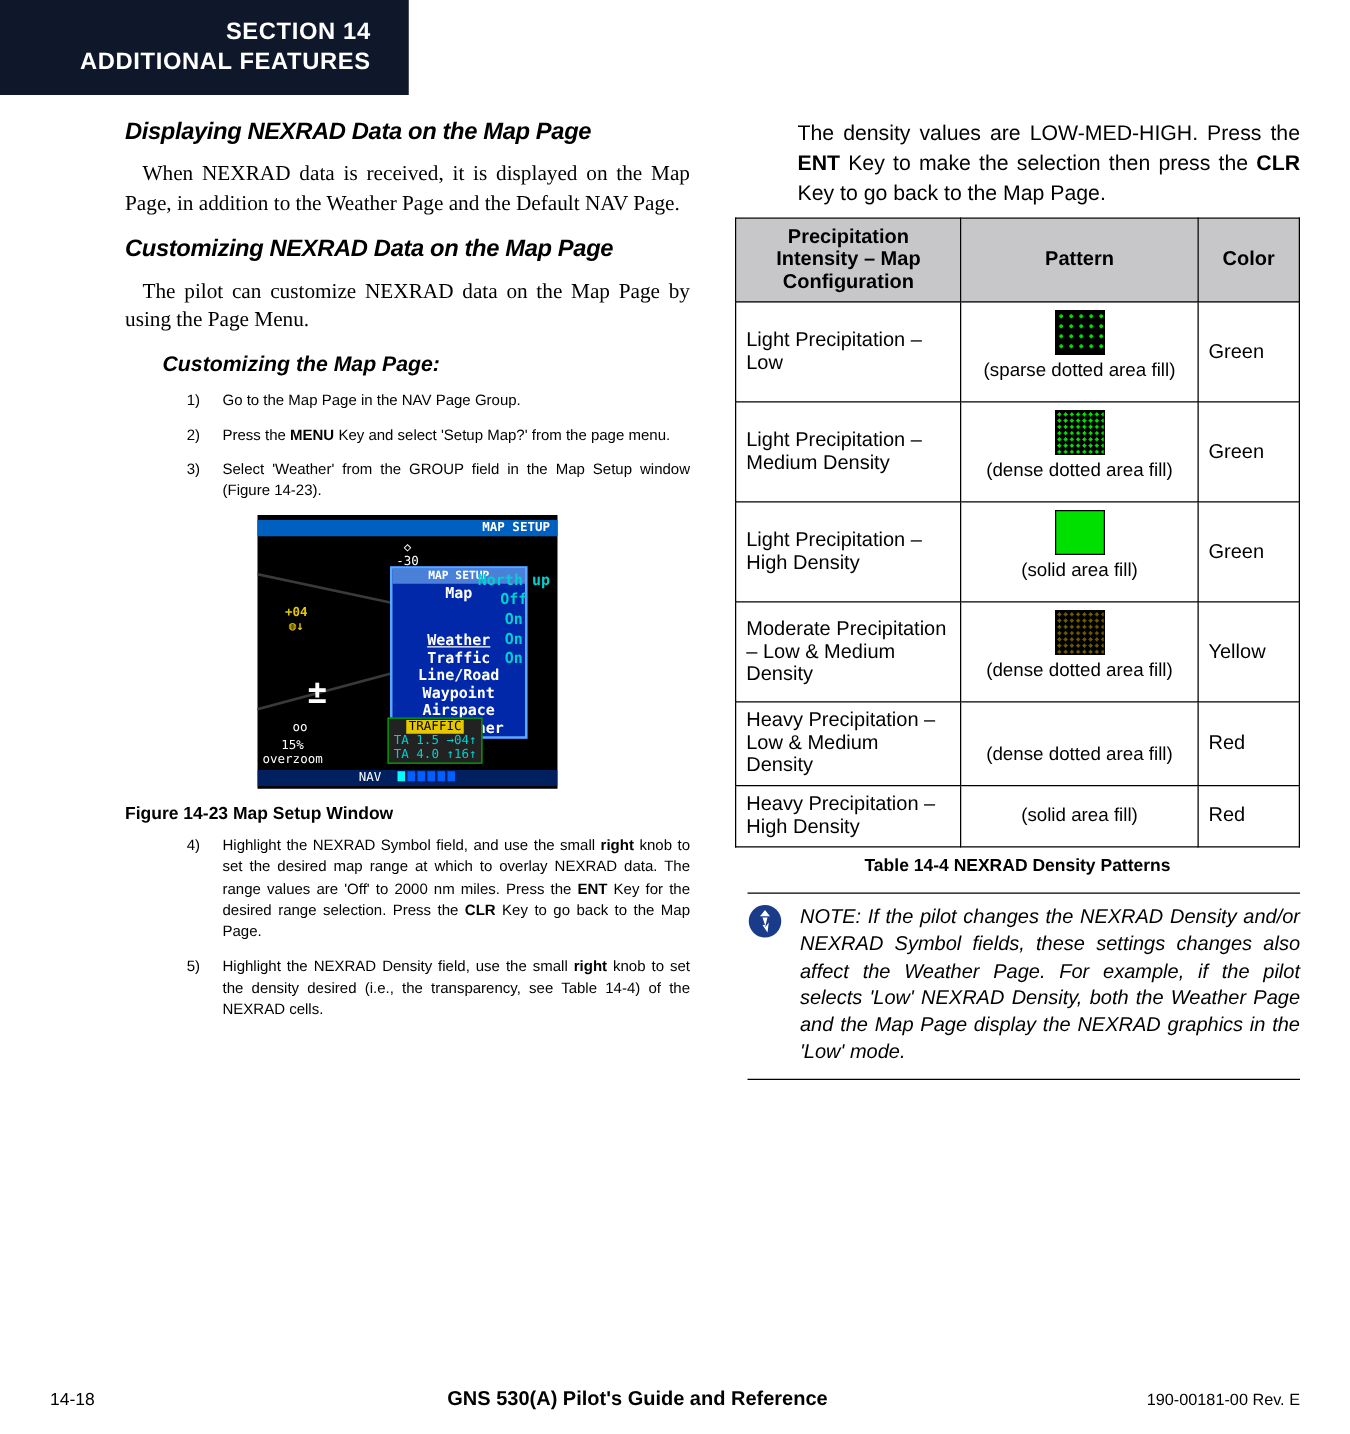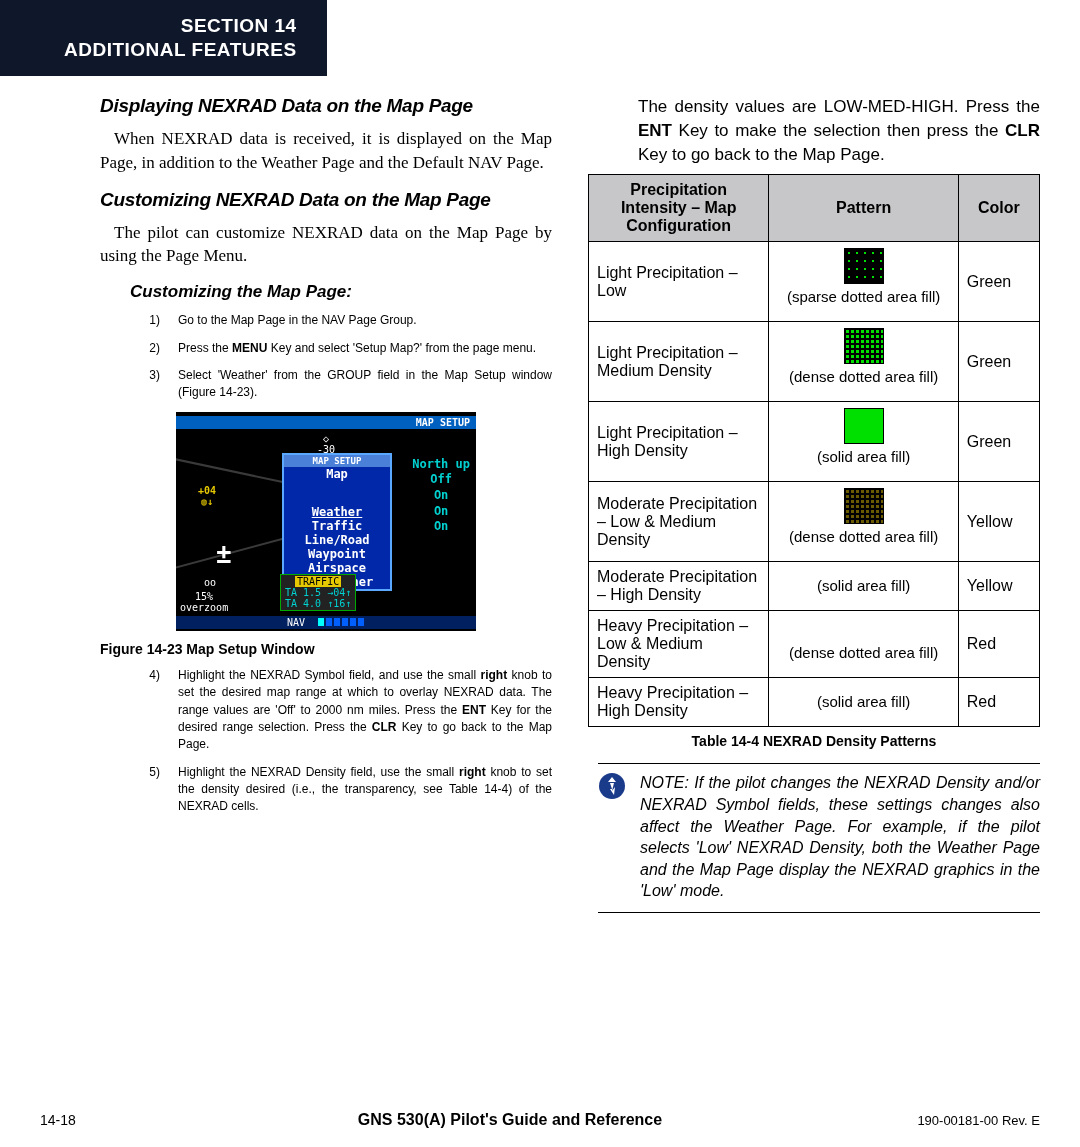--- a/index.html
+++ b/index.html
@@ -185,21 +185,21 @@
   .swatch.solid-green { background: #00e000; }
   .swatch.dense-yellow {
     background-image: radial-gradient(#6a5a00 1.5px, #000 1.5px);
     background-size: 5px 5px;
     background-color: #000;
   }
 
   
   .device {
     display: inline-block;
-    width: 300px;
+    width: 240px;
     background: #000;
     color: #fff;
     font-family: "Lucida Console", Monaco, monospace;
     font-size: 11px;
     position: relative;
     padding: 4px 0 2px 0;
   }
   .device .title-bar {
     background: #0060c0;
     color: #fff;
@@ -432,27 +432,20 @@
             </tr>
             <tr>
               <td class="intens">Moderate Precipitation – Low &amp; Medium Density</td>
               <td class="pattern">
                 <span class="swatch dense-yellow"></span>
                 <span class="patlabel">(dense dotted area fill)</span>
               </td>
               <td class="color">Yellow</td>
             </tr>
             <tr>
-              <td class="intens">Moderate Precipitation – High Density</td>
-              <td class="pattern">
-                <span class="patlabel">(solid area fill)</span>
-              </td>
-              <td class="color">Yellow</td>
-            </tr>
-            <tr>
               <td class="intens">Heavy Precipitation – Low &amp; Medium Density</td>
               <td class="pattern">
                 <span class="patlabel">(dense dotted area fill)</span>
               </td>
               <td class="color">Red</td>
             </tr>
             <tr>
               <td class="intens">Heavy Precipitation – High Density</td>
               <td class="pattern">
                 <span class="patlabel">(solid area fill)</span>

